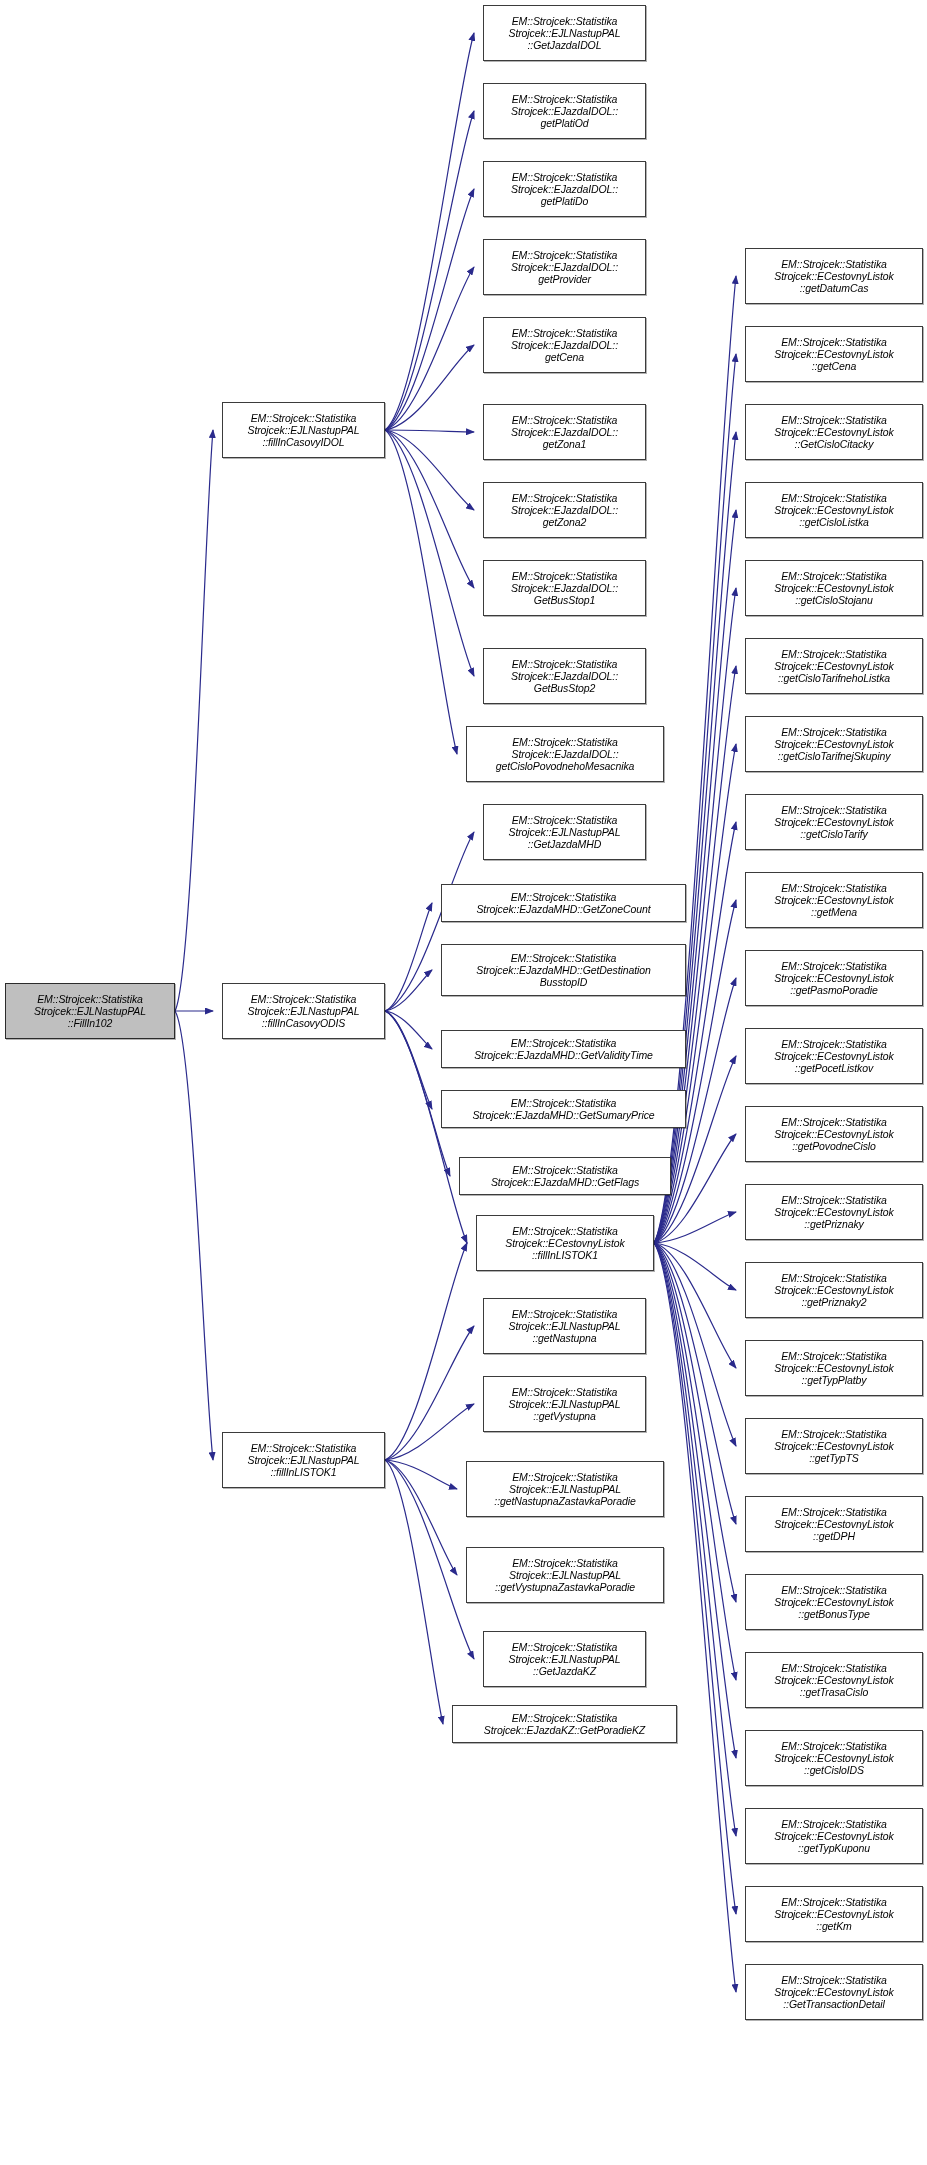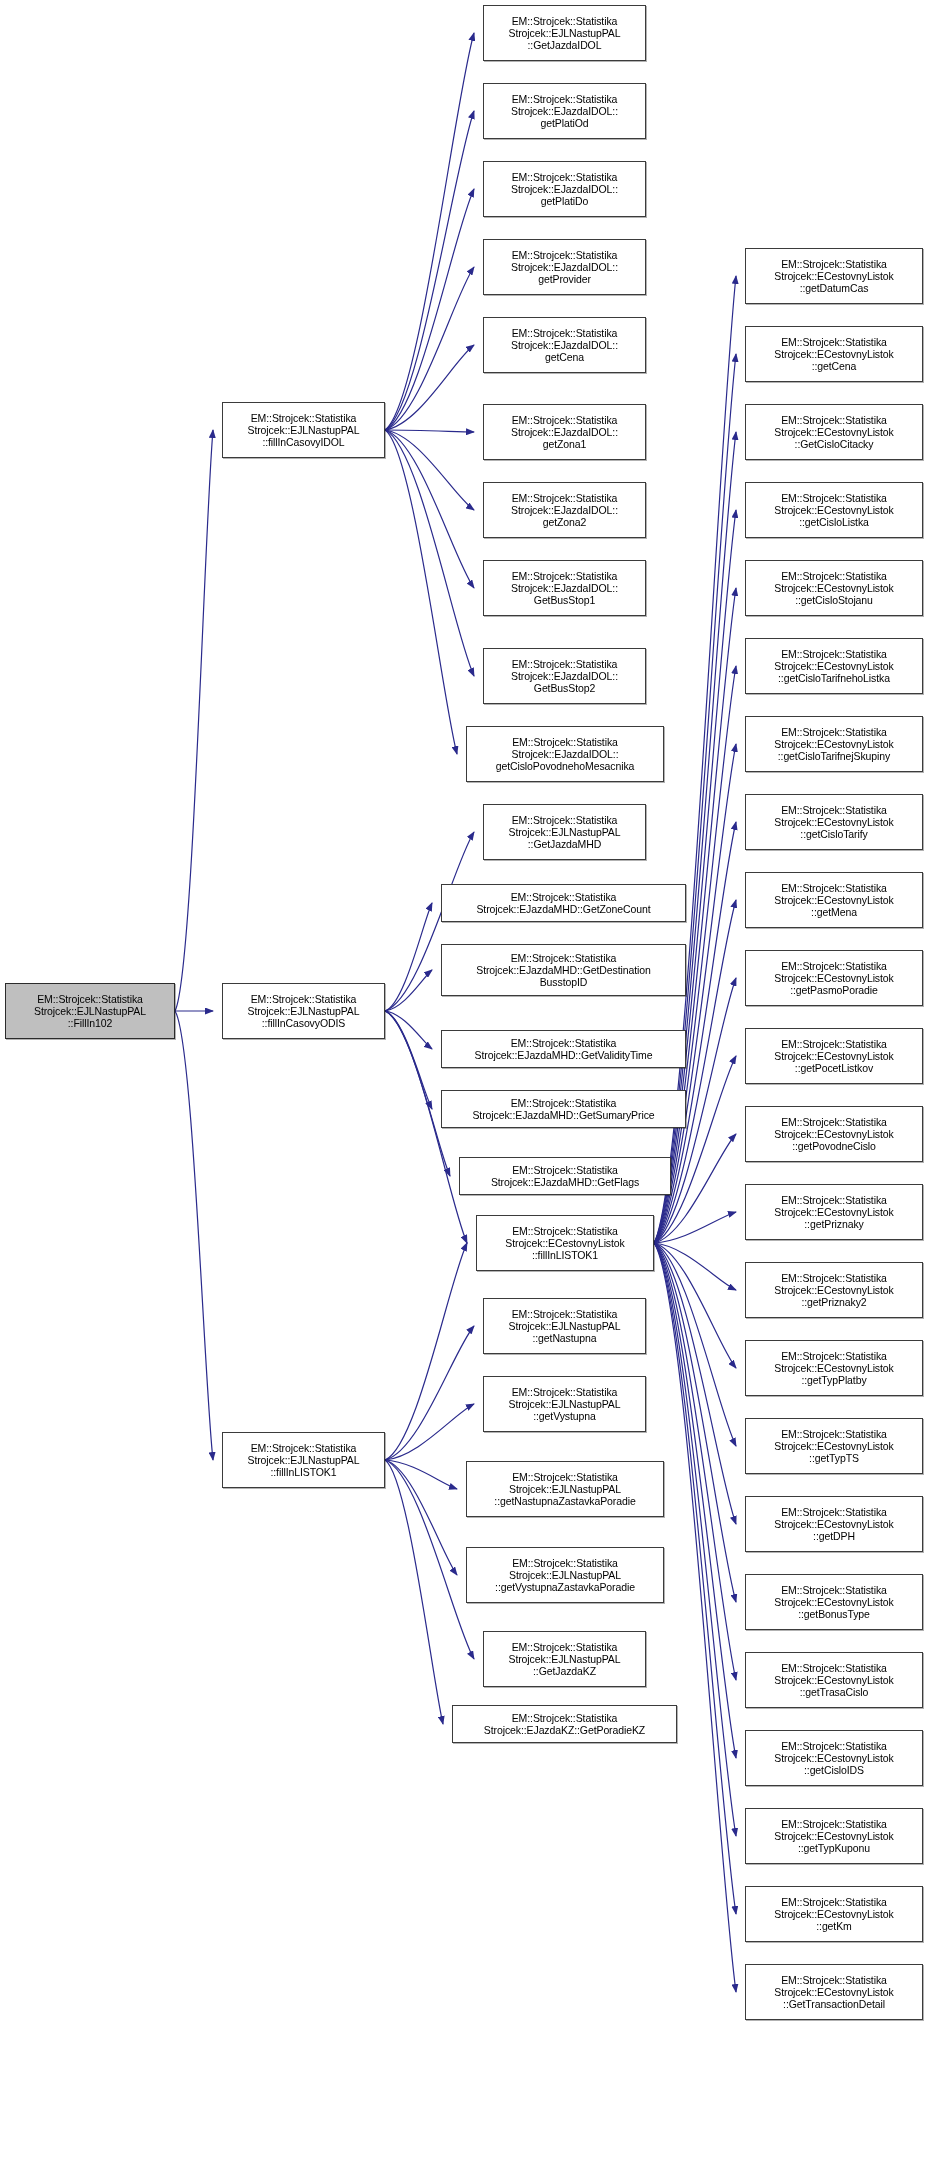--- a/index.html
+++ b/index.html
@@ -27,20 +27,21 @@
     font-size:10.5px;
     line-height:12.3px;
     text-align:center;
     display:flex;
     align-items:center;
     justify-content:center;
     padding:1px 2px;
     white-space:pre-line;
     letter-spacing:-0.1px;
     box-shadow:1px 1px 0 rgba(0,0,0,0.30);
+    font-style:italic;
   }
   .node.root{
     background:#bfbfbf;
     border:1px solid #2b2b2b;
   }
   .node span{display:block;width:100%;}
 </style>
 </head>
 <body>
 

